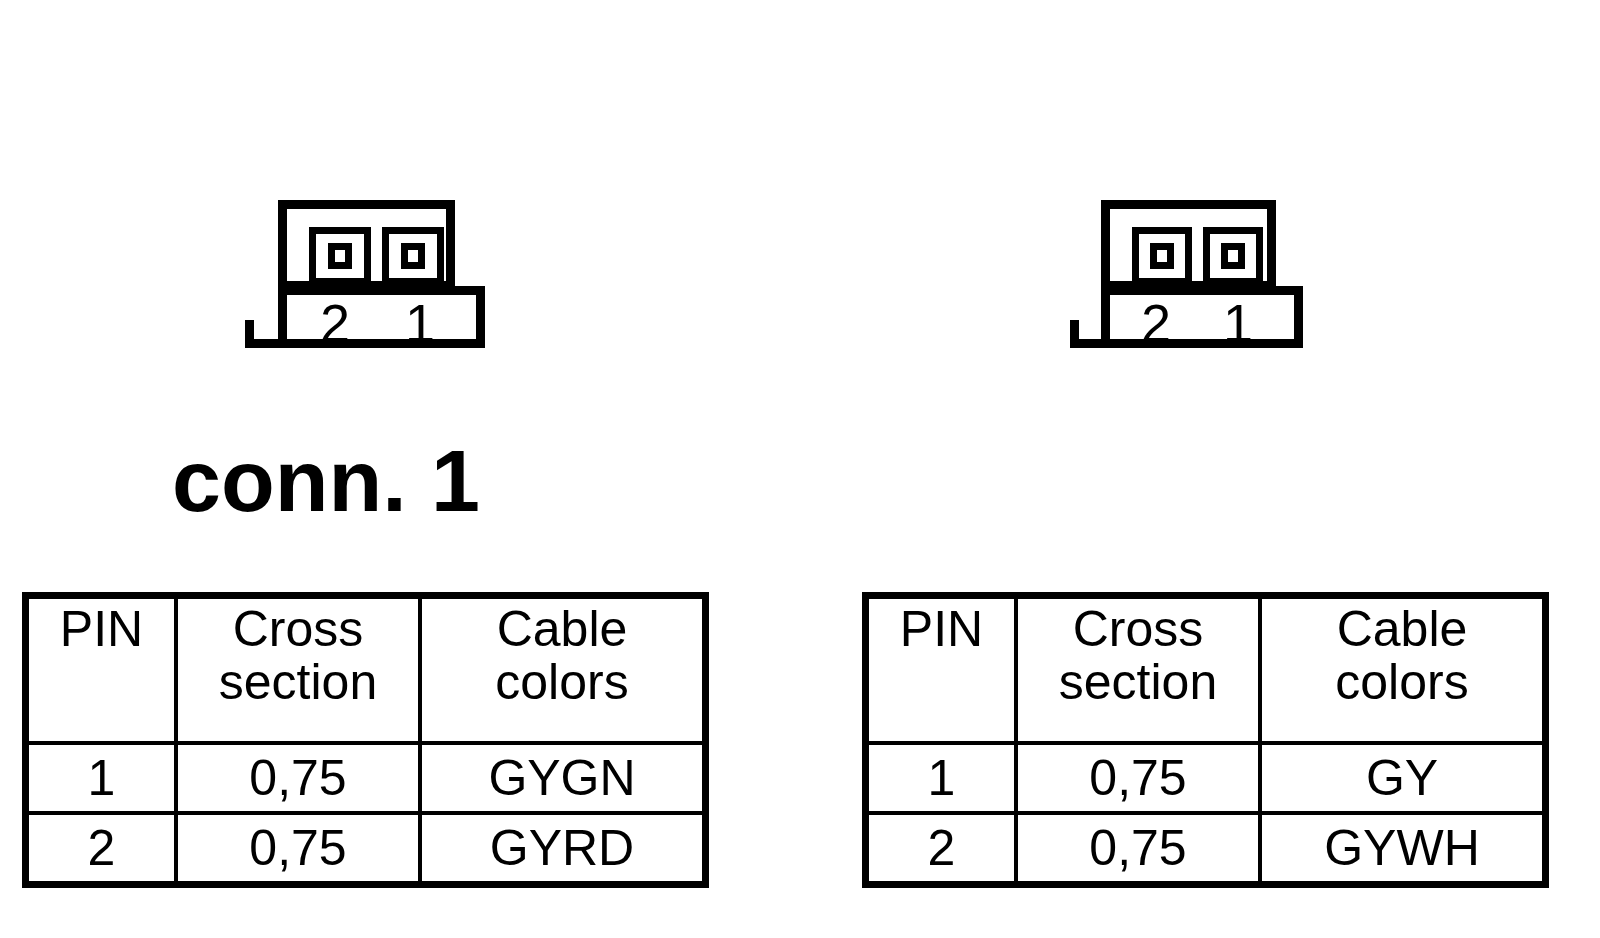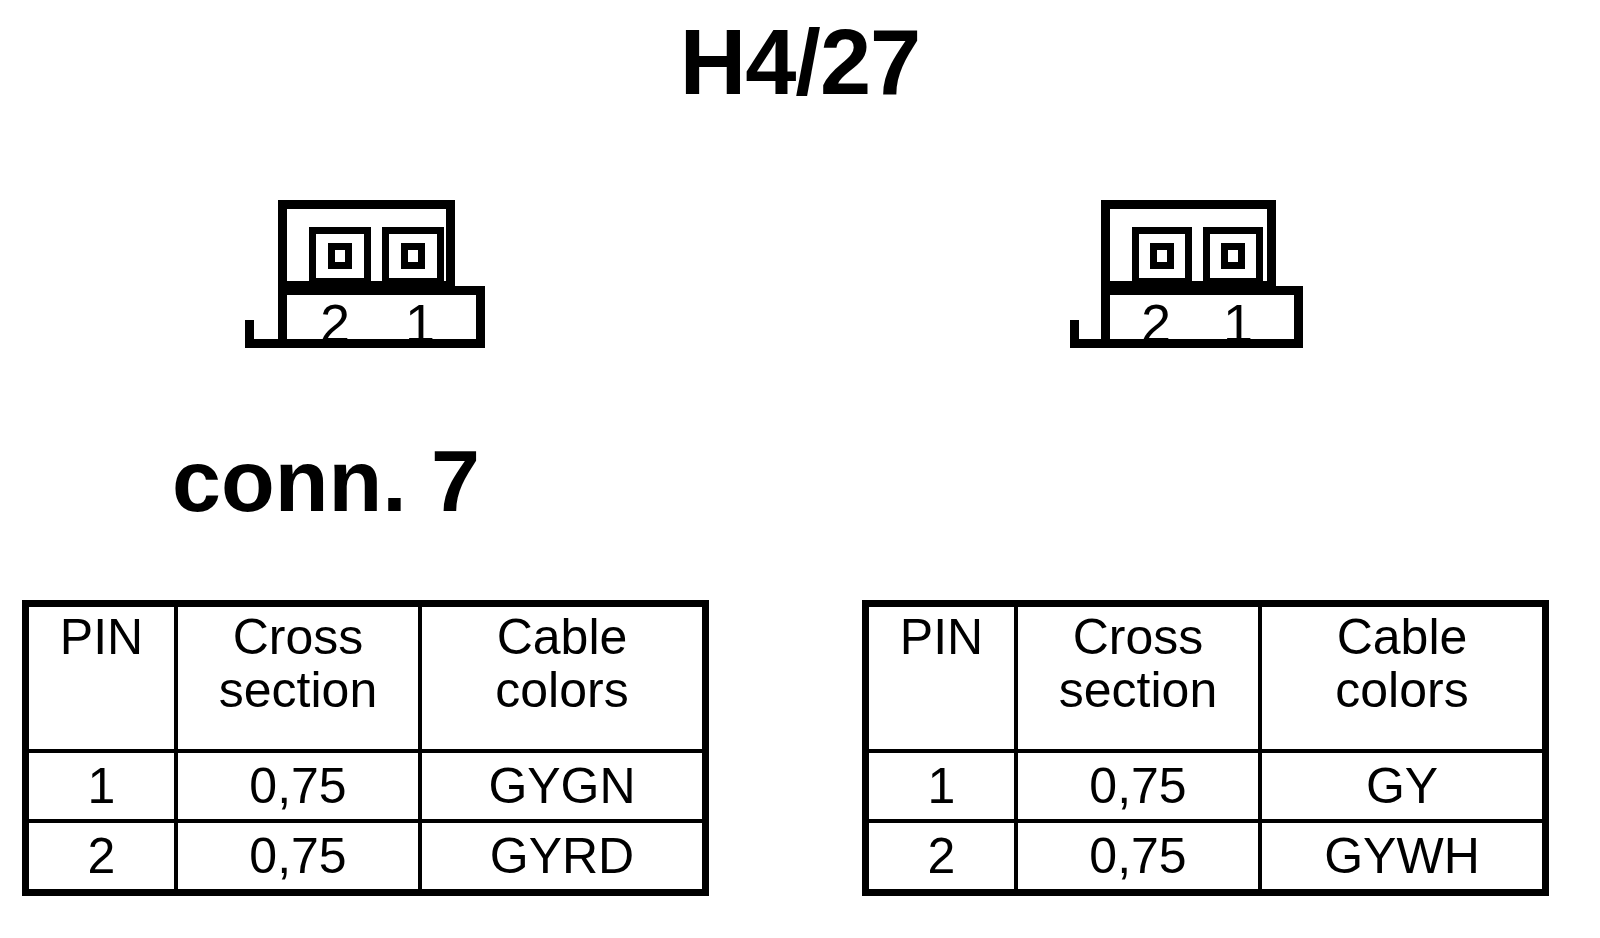--- a/index.html
+++ b/index.html
@@ -84,21 +84,20 @@
     white-space: nowrap;
   }
 
   
   .pin-table {
     position: absolute;
     border-collapse: collapse;
     border: 7px solid #000000;
     background: #000000;
     table-layout: fixed;
-    margin-top: 8px;
   }
   .pin-table td, .pin-table th {
     border: 4px solid #000000;
     font-weight: normal;
     font-size: 50px;
     line-height: 1.06;
     padding: 0;
     background: #ffffff;
   }
   .pin-table th {
@@ -115,21 +114,20 @@
   .col-cs   { width: 240px; }
   .col-cc   { width: 280px; }
   .cell-center { text-align: center; }
   .cell-left   { text-align: center; padding-left: 10px; }
 </style>
 </head>
 <body>
 
 <div id="page">
 
-  <div class="title">H4/27</div>
 
   <div class="connector" style="left:245px; top:200px; width:250px; height:150px;">
 
     <div class="conn-tab" style="left:0px; top:120px; width:9px; height:28px;"></div>
     <div class="conn-tab" style="left:0px; top:139px; width:42px; height:9px;"></div>
 
     <div class="conn-upper" style="left:33px; top:0px; width:177px; height:90px;">
       <div class="pin-outer" style="left:22px; top:18px; width:62px; height:58px;">
         <div class="pin-inner"></div>
       </div>
@@ -154,21 +152,21 @@
       <div class="pin-outer" style="left:93px; top:18px; width:60px; height:58px;">
         <div class="pin-inner"></div>
       </div>
     </div>
     <div class="conn-lower" style="left:31px; top:86px; width:202px; height:62px;">
       <div class="pin-num" style="left:18px; top:1px; width:56px;">2</div>
       <div class="pin-num" style="left:100px; top:1px; width:56px;">1</div>
     </div>
   </div>
 
-  <div class="conn-label" style="left:172px; top:437px;">conn. 7</div>
+  <div class="conn-label" style="left:172px; top:437px;">conn. 1</div>
 
   <table class="pin-table" style="left:22px; top:592px;">
     <thead>
       <tr>
         <th class="col-pin">
           <div>PIN</div>
         </th>
         <th class="col-cs">
           <div>Cross</div>
           <div>section</div>

